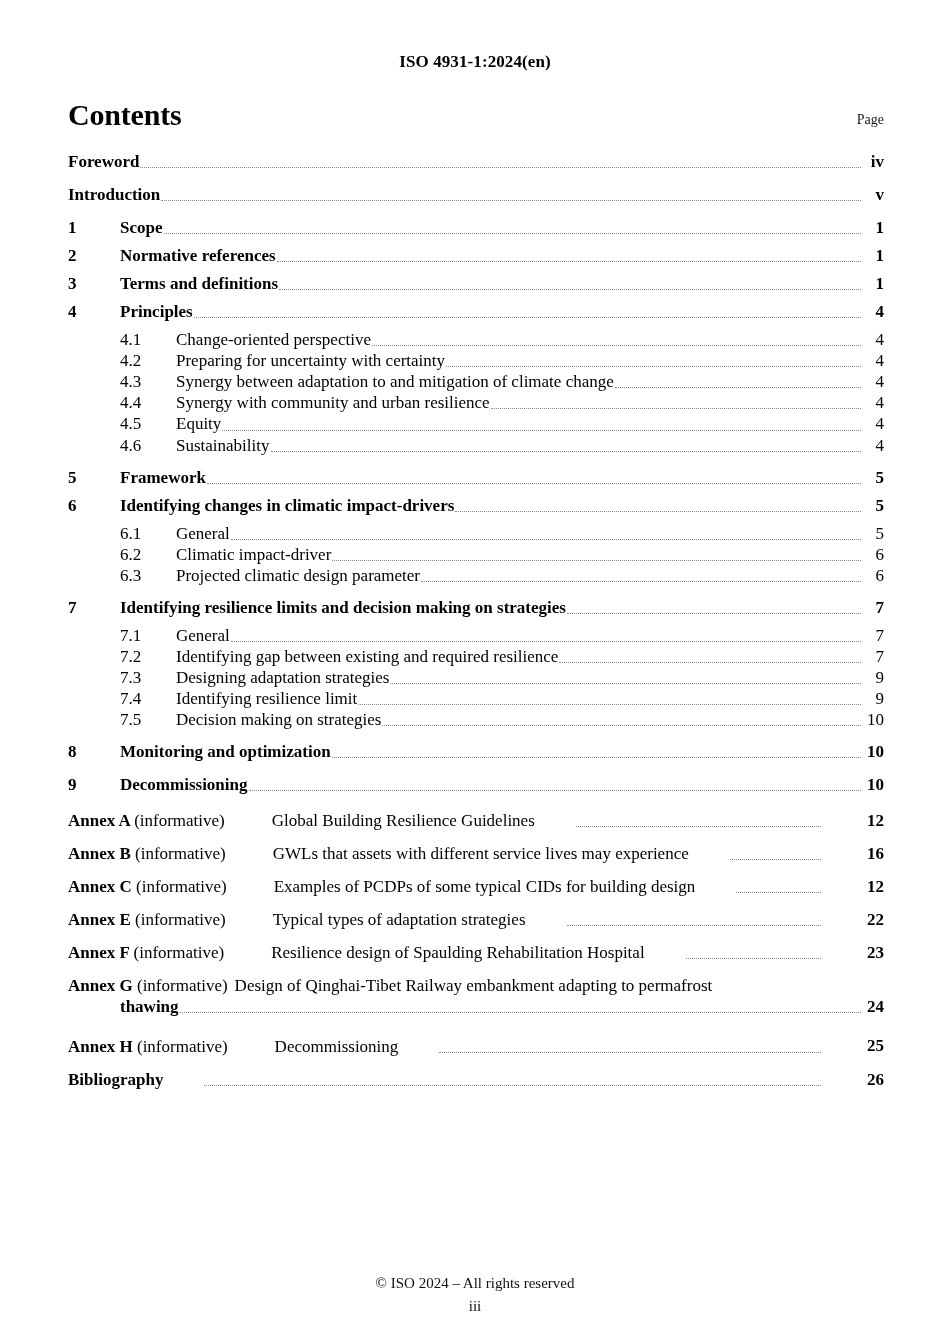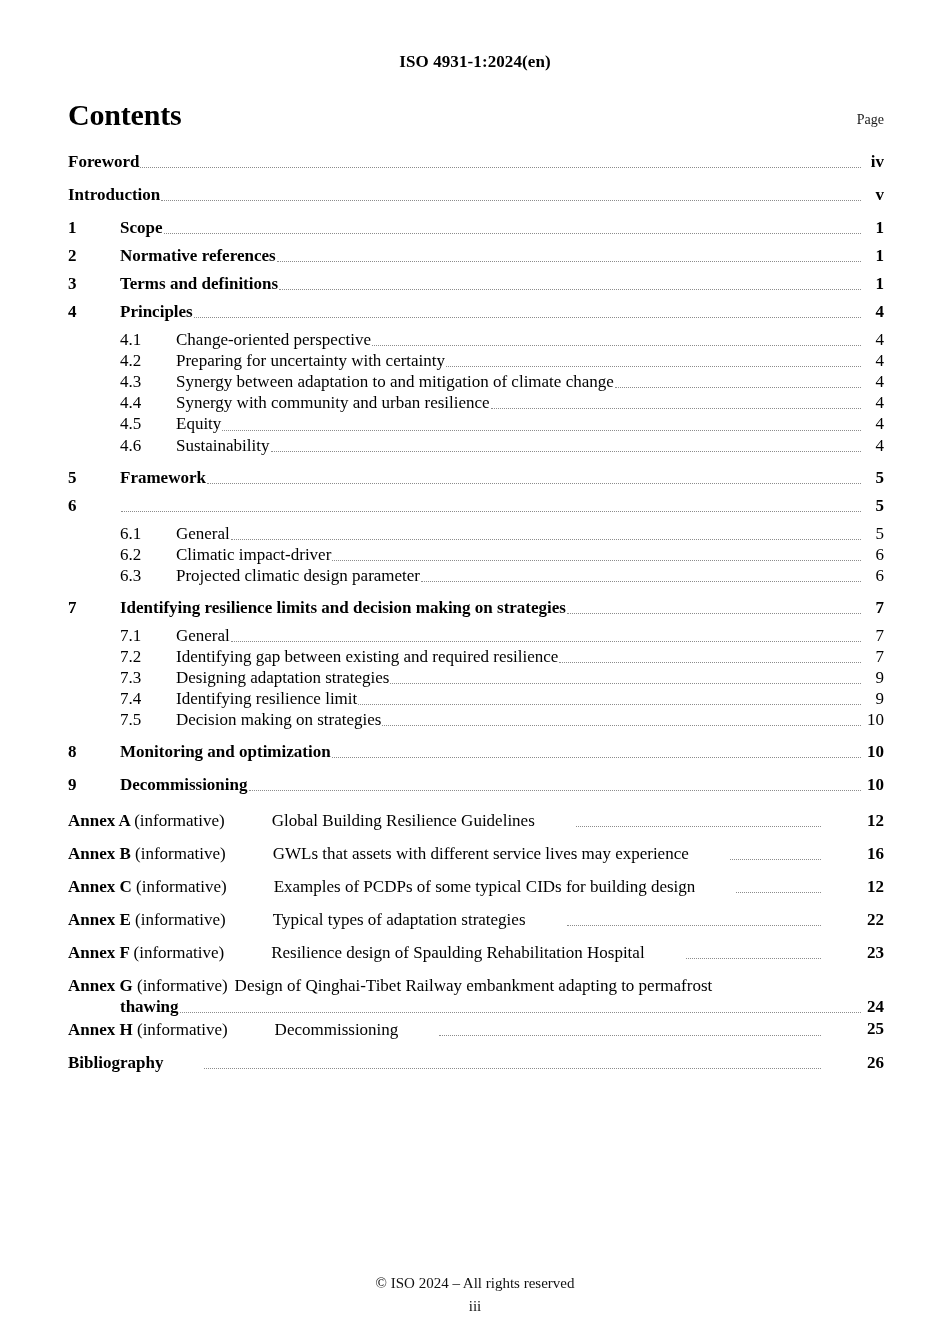--- a/index.html
+++ b/index.html
@@ -169,21 +169,21 @@
   .annex-title {
     flex: 0 0 auto;
     white-space: nowrap;
     font-weight: normal;
     padding-left: 7px;
   }
 
   
   .annex-wrap {
     display: block;
-    margin-bottom: 2px;
+    margin-bottom: 19px;
     font-size: 17px;
     font-weight: bold;
   }
   .annex-wrap .line1 {
     display: flex;
     align-items: flex-end;
     width: 816px;
   }
   .annex-wrap .line2 {
     display: flex;
@@ -311,20 +311,21 @@
 
     <div class="toc-row lvl-1">
       <span class="num">5</span>
       <span class="lbl">Framework</span>
       <span class="leader"></span>
       <span class="pg">5</span>
     </div>
 
     <div class="toc-row lvl-1">
       <span class="num">6</span>
+      <span class="lbl">Identifying changes in climatic impact-drivers</span>
       <span class="leader"></span>
       <span class="pg">5</span>
     </div>
 
     <div class="toc-row lvl-2 gap-before-sub">
       <span class="num">6.1</span>
       <span class="lbl">General</span>
       <span class="leader"></span>
       <span class="pg">5</span>
     </div>

